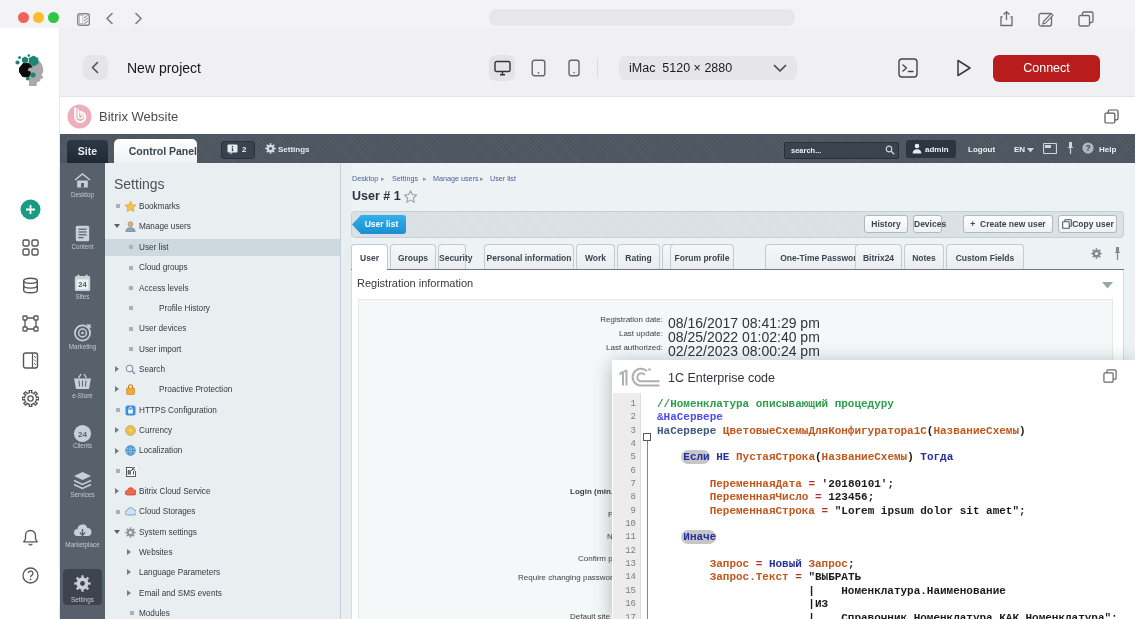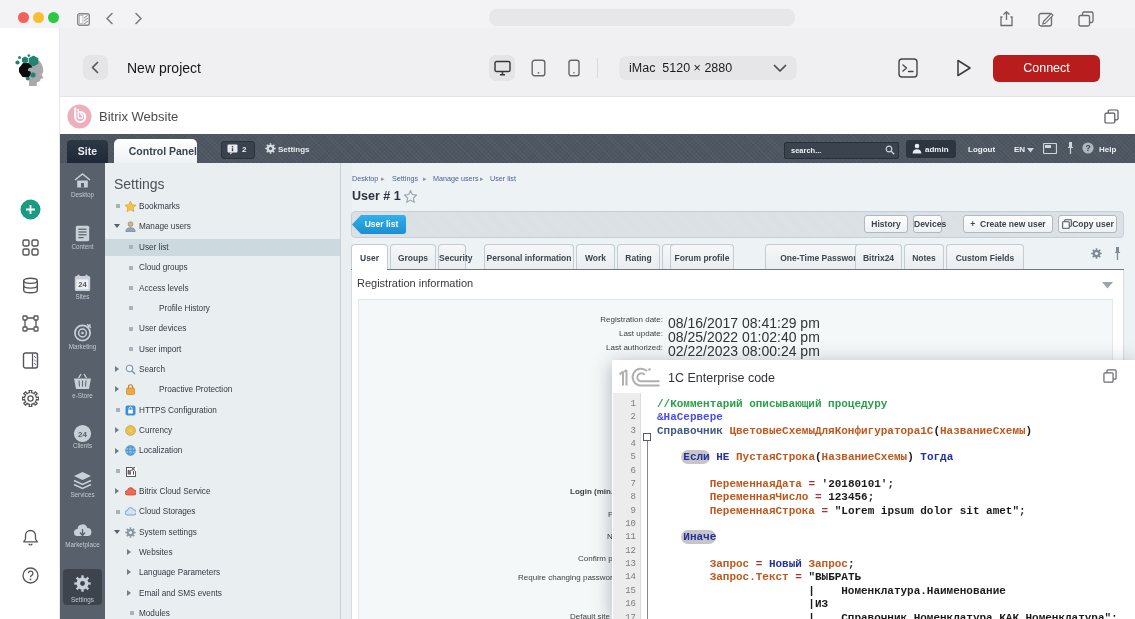--- a/index.html
+++ b/index.html
@@ -523,23 +523,23 @@
 9
 10
 11
 12
 13
 14
 15
 16
 17</div>
 <div class="abs" id="foldline"></div>
-<div class="abs" id="codes"><span class="cg">//Комментарий описывающий процедуру</span>
+<div class="abs" id="codes"><span class="cg">//Номенклатура описывающий процедуру</span>
 <span class="cd">&amp;НаСервере</span>
-<span class="ck2">Справочник</span> <span class="co">ЦветовыеСхемыДляКонфигуратора1С</span>(<span class="co">НазваниеСхемы</span>)
+<span class="ck2">НаСервере</span> <span class="co">ЦветовыеСхемыДляКонфигуратора1С</span>(<span class="co">НазваниеСхемы</span>)
 
     <span class="ck chl">Если</span> <span class="ck">НЕ</span> <span class="co">ПустаяСтрока</span>(<span class="co">НазваниеСхемы</span>) <span class="ck">Тогда</span>
 
         <span class="co">ПеременнаяДата</span> <span class="cq">=</span> '20180101';
         <span class="co">ПеременнаяЧисло</span> <span class="cq">=</span> 123456;
         <span class="co">ПеременнаяСтрока</span> <span class="cq">=</span> "Lorem ipsum dolor sit amet";
 
     <span class="ck chl">Иначе</span>
 
         <span class="co">Запрос</span> <span class="cq">=</span> <span class="ck">Новый</span> <span class="co">Запрос</span>;

